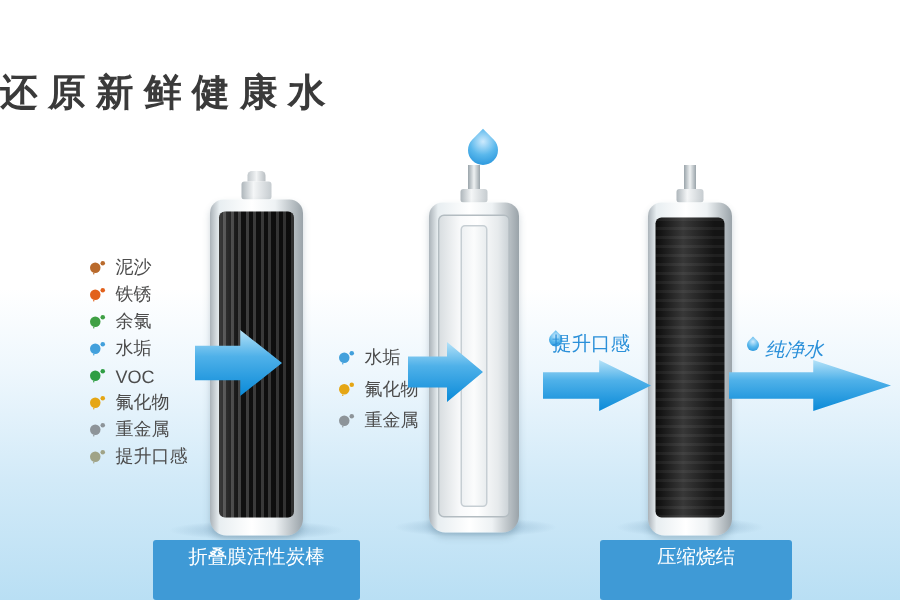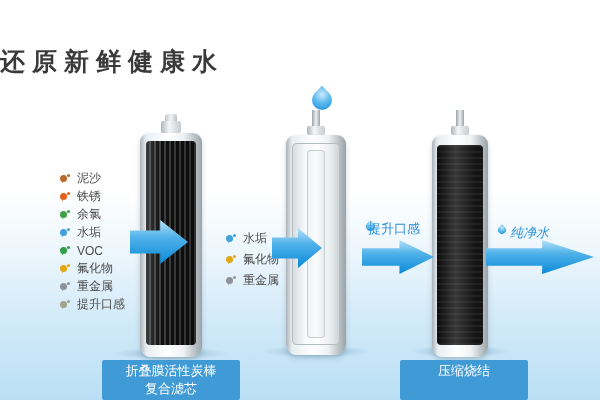--- a/index.html
+++ b/index.html
@@ -174,19 +174,18 @@
   <div class="arrow a3"></div>
   <div class="arrow a4"></div>
 
   <div class="drop drop-s1"></div>
   <div class="flow-label bl1" style="color: rgb(43, 144, 217);">提升口感</div>
   <div class="drop drop-s2"></div>
   <div class="flow-label bl2" style="color: rgb(43, 144, 217); font-style: italic;">纯净水</div>
 
   <div class="ribbon r1" style="background: rgb(63, 154, 214);">
     <div>折叠膜活性炭棒</div>
-    <div>复合滤芯</div>
   </div>
   <div class="ribbon r3" style="background: rgb(63, 154, 214);">
     <div>压缩烧结</div>
   </div>
 
 </div>
 
 </body></html>

